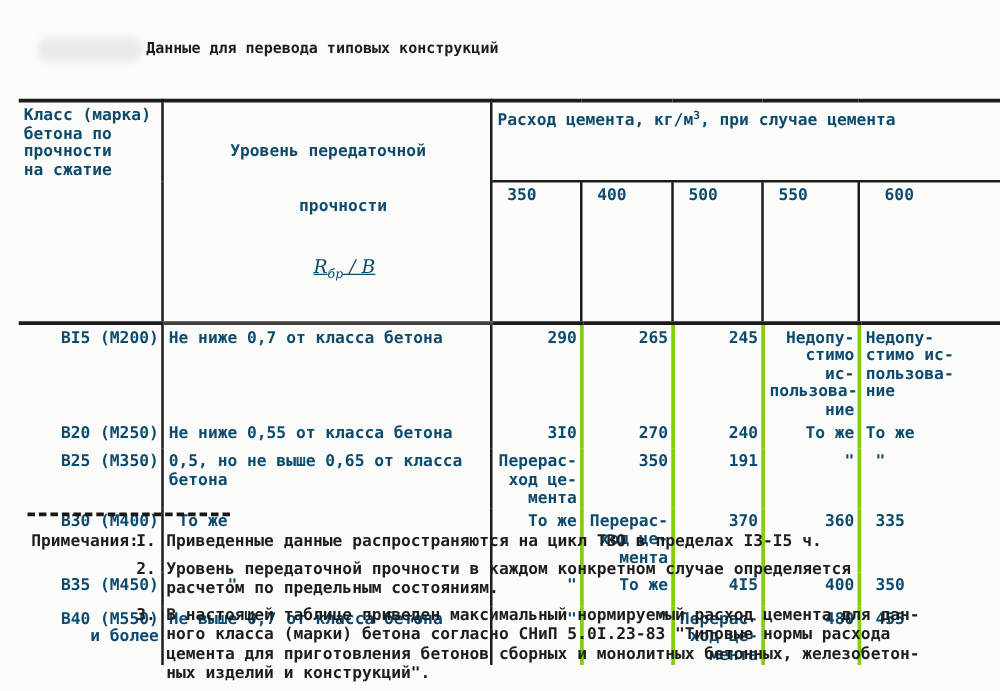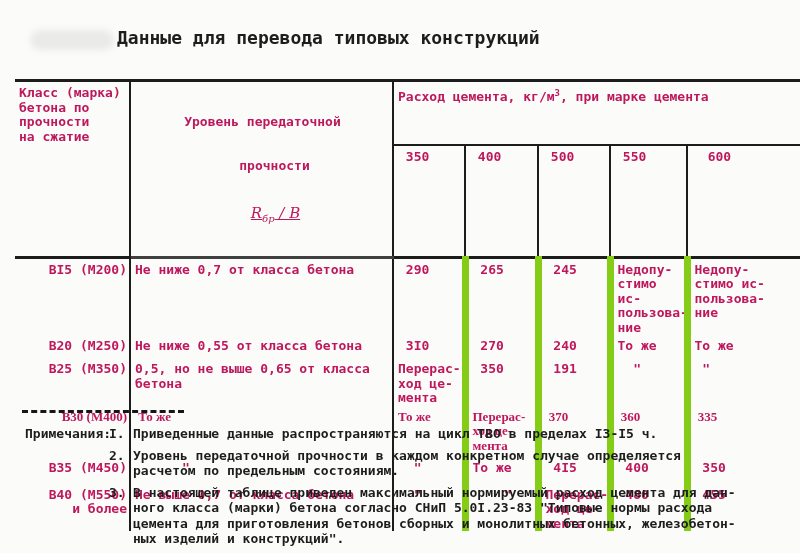--- a/index.html
+++ b/index.html
@@ -12,29 +12,29 @@
   }
   .page{position:relative;width:800px;height:553px;}
 
   .scan-smudge{
     position:absolute;left:30px;top:30px;width:84px;height:20px;
     background:rgba(70,70,70,0.09);border-radius:10px;filter:blur(3px);
   }
 
   .title{
     position:absolute;left:117px;top:27px;
-    font-size:18px;line-height:22px;font-weight:700;
+    font-size:12px;line-height:22px;font-weight:700;
     white-space:pre;
   }
 
   table.main{
     position:absolute;left:15px;top:79px;width:785px;
     border-collapse:collapse;table-layout:fixed;
     border-top:3px solid #1c1c1c;
-    font-size:13px;line-height:14.5px;font-weight:700;color:#be185d;
+    font-size:13px;line-height:14.5px;font-weight:700;color:#0c4a6e;
   }
   table.main td{
     vertical-align:top;
     white-space:pre-wrap;
     padding:4px 2px 0 4px;
     overflow:hidden;
   }
   td.h-class{
     padding-left:5px;
     border-right:2px solid #1c1c1c;
@@ -60,21 +60,21 @@
   td.grade{
     border-bottom:3px solid #1c1c1c;
     padding-top:5px;
   }
   td.grade.bordered{border-right:2px solid #1c1c1c;}
   sup{font-size:9px;}
 
   
   td.c0{padding-left:5px;border-right:2px solid #1c1c1c;text-align:right;}
   td.c1{padding-left:14px;border-right:2px solid #1c1c1c;}
-  td.c2,td.c3,td.c4,td.c5{border-right:7px solid #84cc16;}
+  td.c2,td.c3,td.c4,td.c5{border-right:3px solid #84cc16;text-align:right;}
   td.c6{border-right:none;}
 
   .bottom-dash{
     position:absolute;left:22px;top:410px;width:162px;height:0;
     border-top:3px dashed #161616;
   }
 
   .notes{
     position:absolute;left:25px;top:426px;width:772px;
     display:flex;
@@ -110,21 +110,21 @@
       <tr style="height:23px">
         <td class="h-class" rowspan="2">Класс (марка)
 бетона по
 прочности
 на сжатие</td>
         <td class="h-level" rowspan="2">
           <div>Уровень передаточной</div>
           <div class="level-indent">прочности</div>
           <div class="formula"><span>R</span><sub>бр</sub><span> / В</span></div>
         </td>
-        <td class="h-span" colspan="5"><span>Расход цемента, кг/м</span><sup>3</sup><span>, при марке цемента</span></td>
+        <td class="h-span" colspan="5"><span>Расход цемента, кг/м</span><sup>3</sup><span>, при случае цемента</span></td>
       </tr>
       <tr style="height:44px">
         <td class="grade bordered"> 350</td>
         <td class="grade bordered"> 400</td>
         <td class="grade bordered"> 500</td>
         <td class="grade bordered"> 550</td>
         <td class="grade">  600</td>
       </tr>
     </thead>
     <tbody>
@@ -157,21 +157,21 @@
           <td class="c1">0,5, но не выше 0,65 от класса
 бетона</td>
           <td class="c2">Перерас-
 ход це-
 мента</td>
           <td class="c3"> 350</td>
           <td class="c4"> 191</td>
           <td class="c5">  "</td>
           <td class="c6"> "</td>
         </tr>
-        <tr style="height: 51px; font-family: Liberation Serif, serif;">
+        <tr style="height: 51px;">
           <td class="c0">В30 (М400)</td>
           <td class="c1"> То же</td>
           <td class="c2">То же</td>
           <td class="c3">Перерас-
 ход це-
 мента</td>
           <td class="c4"> 370</td>
           <td class="c5"> 360</td>
           <td class="c6"> 335</td>
         </tr>

